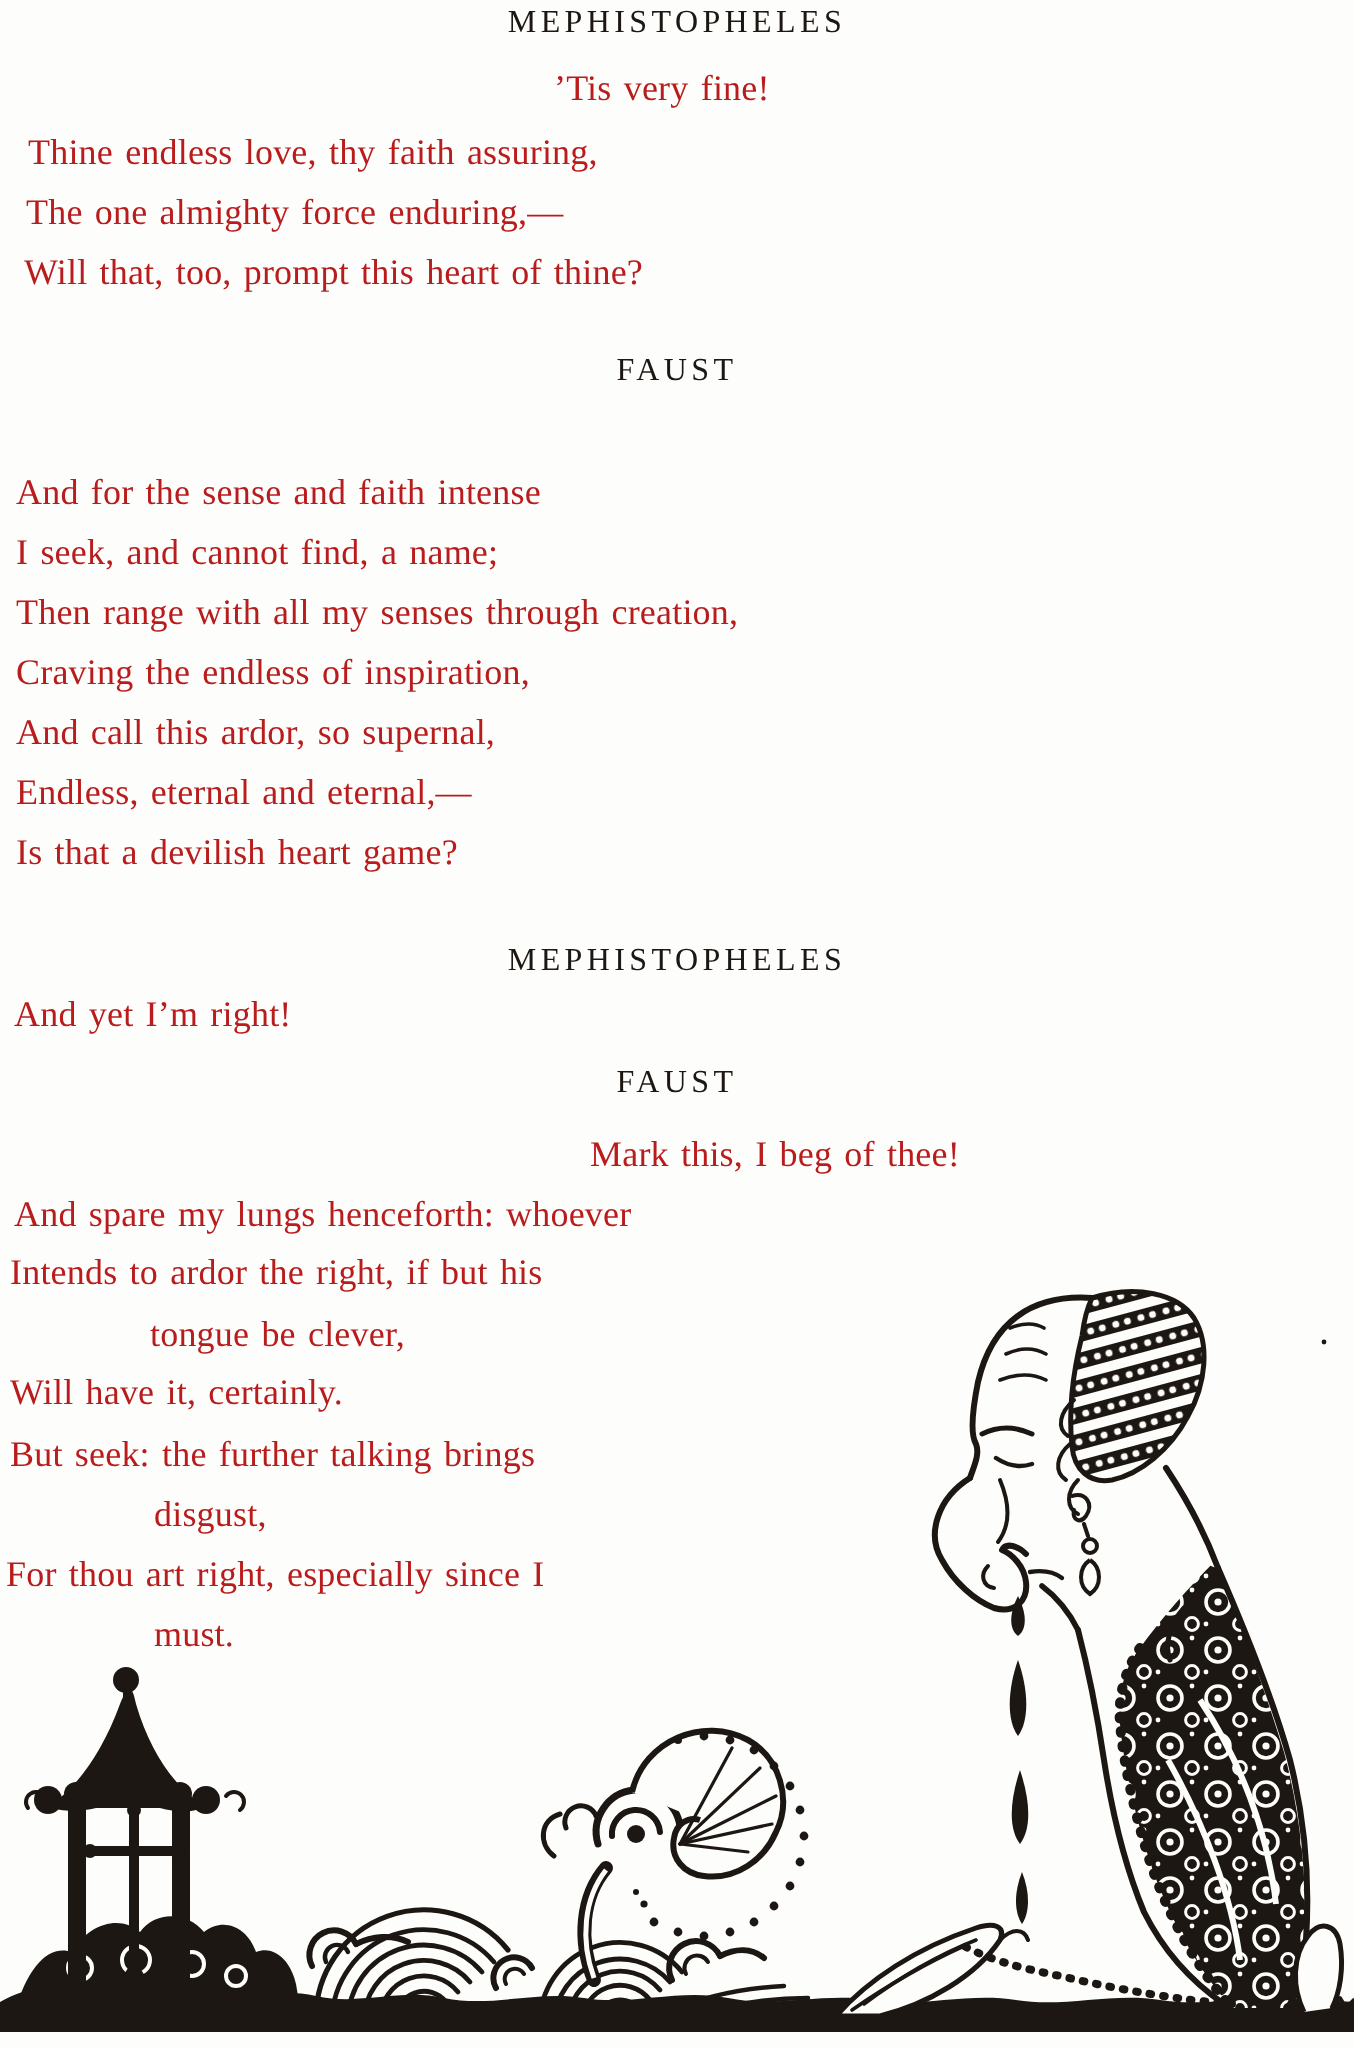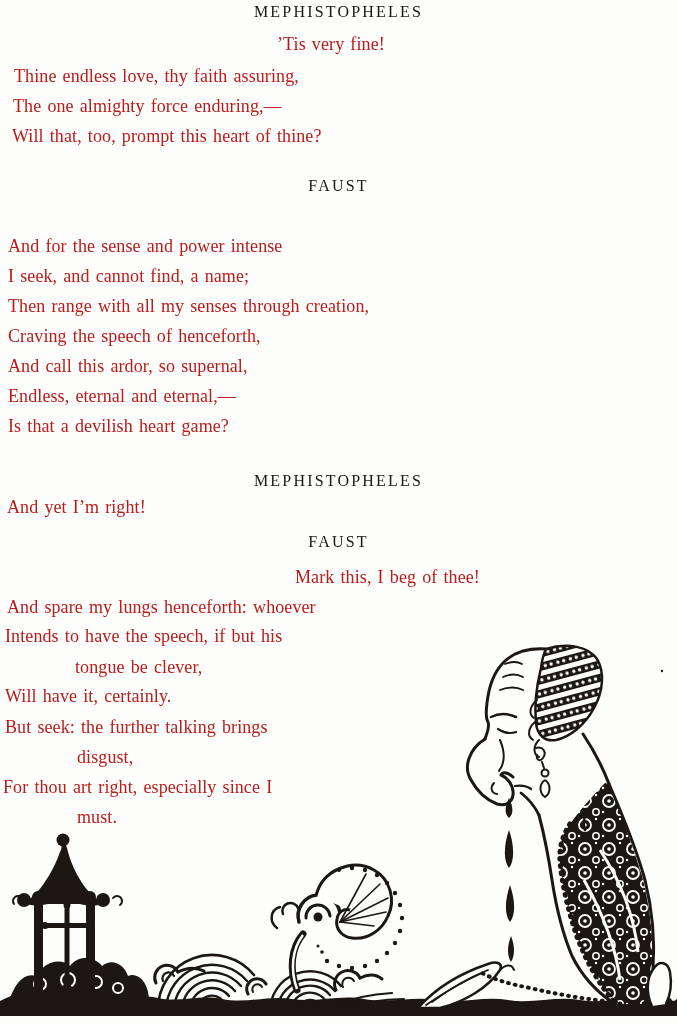--- a/index.html
+++ b/index.html
@@ -26,35 +26,35 @@
 
 <div class="page">
 
   <div class="heading" style="top:3px">MEPHISTOPHELES</div>
   <div class="line" style="top:29px;left:277px">’Tis very fine!</div>
   <div class="line" style="top:61px;left:14px">Thine endless love, thy faith assuring,</div>
   <div class="line" style="top:91px;left:13px">The one almighty force enduring,—</div>
   <div class="line" style="top:121px;left:12px">Will that, too, prompt this heart of thine?</div>
 
   <div class="heading" style="top:177px">FAUST</div>
-  <div class="line" style="top:231px;left:8px">And for the sense and power intense</div>
+  <div class="line" style="top:231px;left:8px">And for the sense and faith intense</div>
   <div class="line" style="top:261px;left:8px">I seek, and cannot find, a name;</div>
   <div class="line" style="top:291px;left:8px">Then range with all my senses through creation,</div>
-  <div class="line" style="top:321px;left:8px">Craving the speech of henceforth,</div>
+  <div class="line" style="top:321px;left:8px">Craving the endless of inspiration,</div>
   <div class="line" style="top:351px;left:8px">And call this ardor, so supernal,</div>
   <div class="line" style="top:381px;left:8px">Endless, eternal and eternal,—</div>
   <div class="line" style="top:411px;left:8px">Is that a devilish heart game?</div>
 
   <div class="heading" style="top:472px">MEPHISTOPHELES</div>
   <div class="line" style="top:492px;left:7px">And yet I’m right!</div>
 
   <div class="heading" style="top:533px">FAUST</div>
   <div class="line" style="top:562px;left:295px">Mark this, I beg of thee!</div>
   <div class="line" style="top:592px;left:7px">And spare my lungs henceforth: whoever</div>
-  <div class="line" style="top:621px;left:5px">Intends to have the speech, if but his</div>
+  <div class="line" style="top:621px;left:5px">Intends to ardor the right, if but his</div>
   <div class="line" style="top:652px;left:75px">tongue be clever,</div>
   <div class="line" style="top:681px;left:5px">Will have it, certainly.</div>
   <div class="line" style="top:712px;left:5px">But seek: the further talking brings</div>
   <div class="line" style="top:742px;left:77px">disgust,</div>
   <div class="line" style="top:772px;left:3px">For thou art right, especially since I</div>
   <div class="line" style="top:802px;left:77px">must.</div>
 
   <svg style="position:absolute;left:0;top:618px" width="677" height="406" viewBox="0 618 677 406">
     <defs>
       <pattern id="bunp" width="13" height="13" patternUnits="userSpaceOnUse" patternTransform="rotate(75)">

